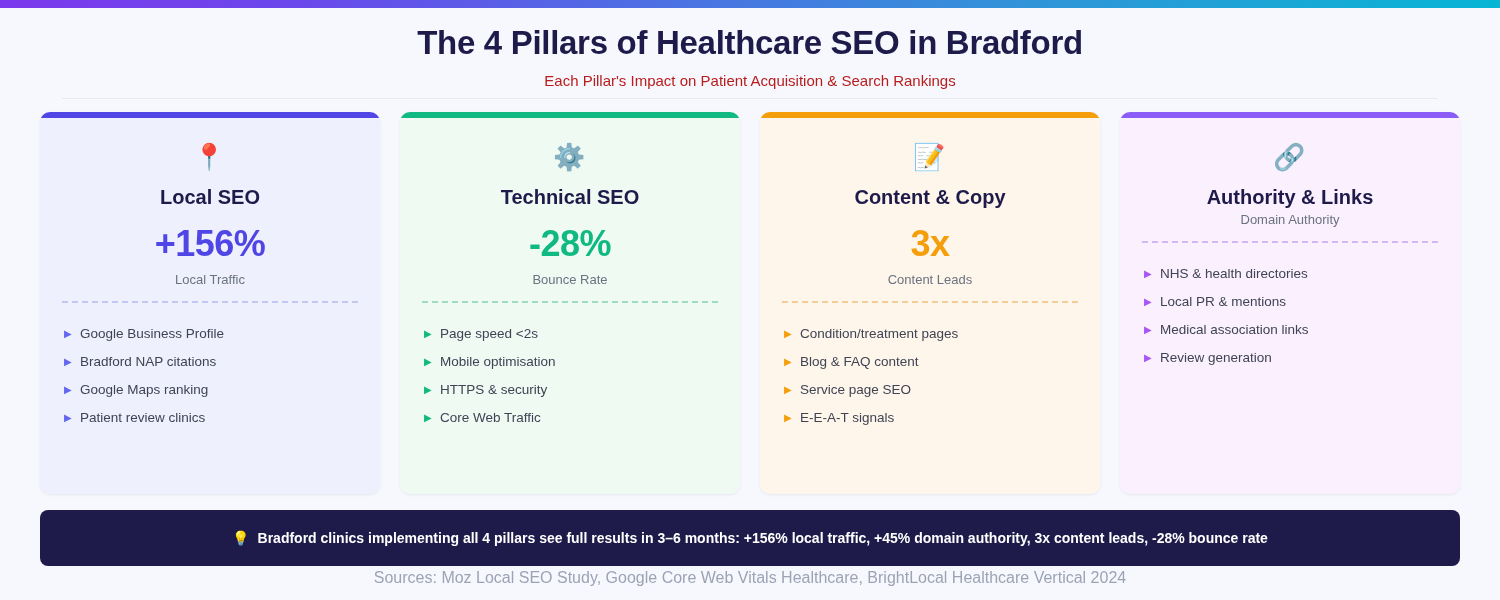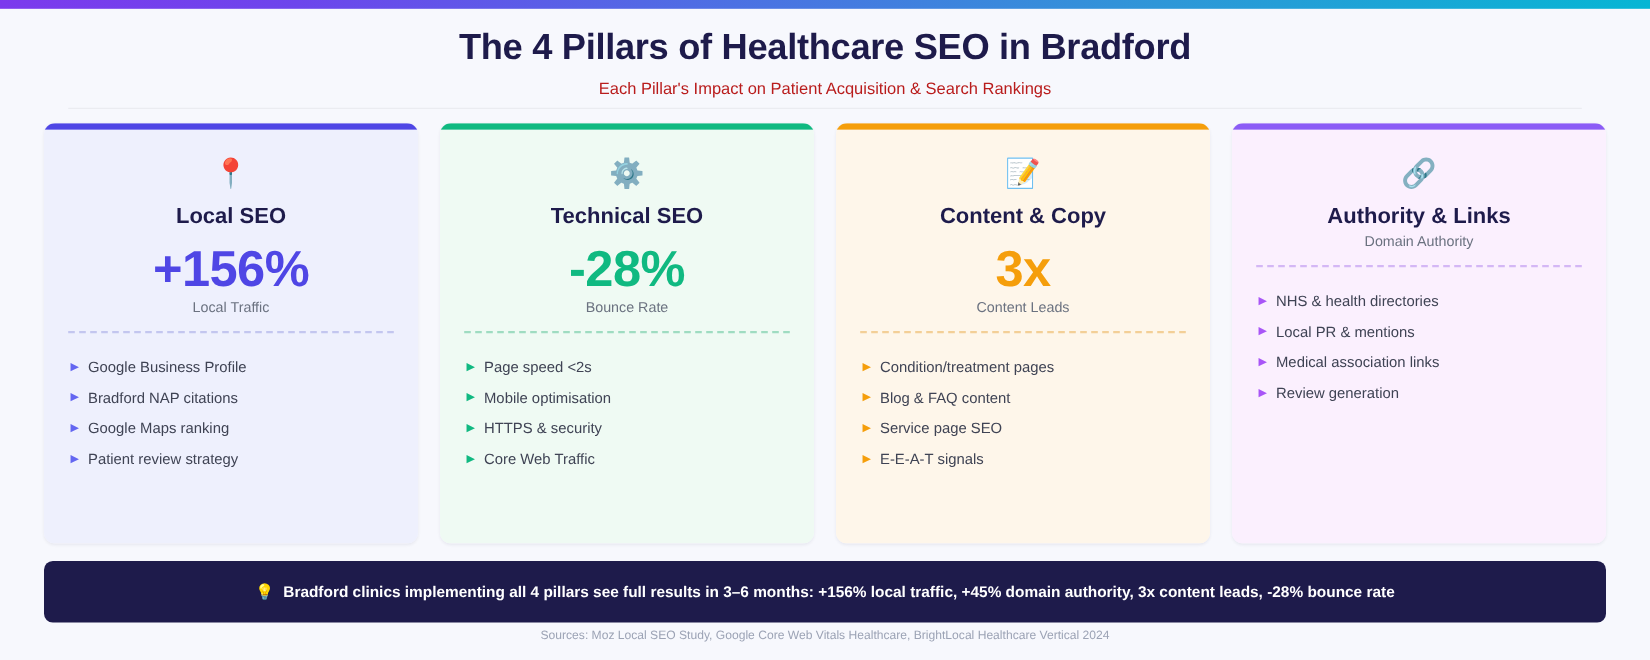--- a/index.html
+++ b/index.html
@@ -96,21 +96,21 @@
   .card-title {
     text-align: center;
     font-size: 20px;
     font-weight: bold;
     color: #1e1b4b;
     margin-top: 12px;
     line-height: 26px;
   }
   .card-metric {
     text-align: center;
-    font-size: 46px;
+    font-size: 36px;
     font-weight: bold;
     line-height: 52px;
     margin-top: 8px;
     letter-spacing: -0.5px;
   }
   .card-metric-label {
     text-align: center;
     font-size: 13px;
     color: #6b7280;
     line-height: 17px;
@@ -194,21 +194,21 @@
     color: #ffffff;
     font-weight: bold;
     line-height: 18px;
   }
   
   .sources {
     position: absolute;
     top: 570px; left: 0;
     width: 1500px;
     text-align: center;
-    font-size: 11px;
+    font-size: 16px;
     color: #9ca3b5;
     line-height: 16px;
   }
 </style>
 </head>
 <body>
 
 <div class="page">
 
   <div class="topbar"></div>
@@ -237,21 +237,21 @@
           <li>
               <span class="bullet">▶</span>
               <span class="bullet-text">Bradford NAP citations</span>
             </li>
           <li>
               <span class="bullet">▶</span>
               <span class="bullet-text">Google Maps ranking</span>
             </li>
           <li>
               <span class="bullet">▶</span>
-              <span class="bullet-text">Patient review strategy</span>
+              <span class="bullet-text">Patient review clinics</span>
             </li>
         </ul>
       </div>
     </div>
 
     <div class="card c1">
       <div class="card-accent"></div>
       <div class="card-body">
         <div class="card-icon">⚙️</div>
         <div class="card-title">Technical SEO</div>

